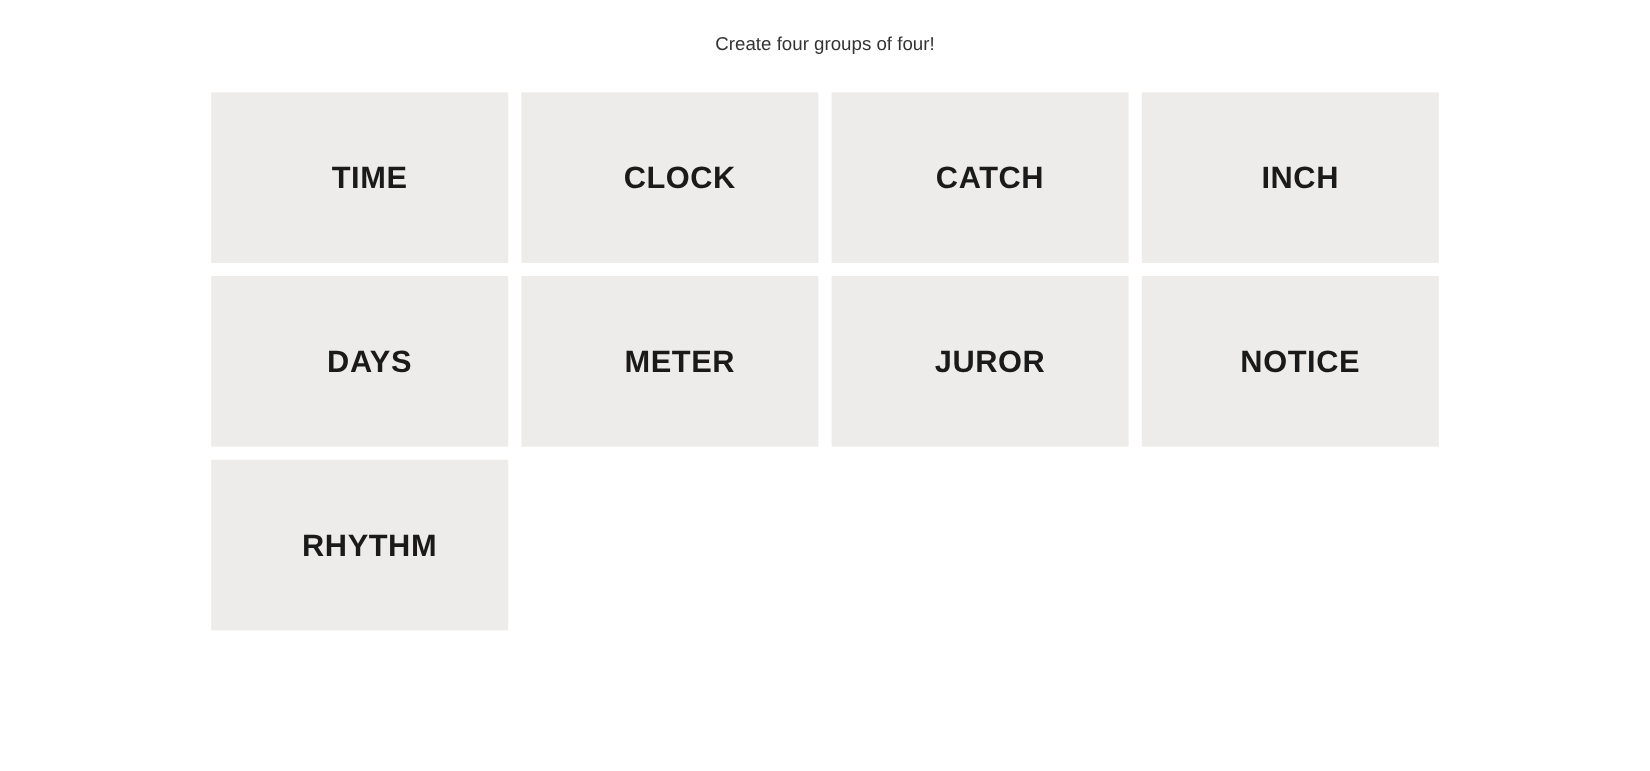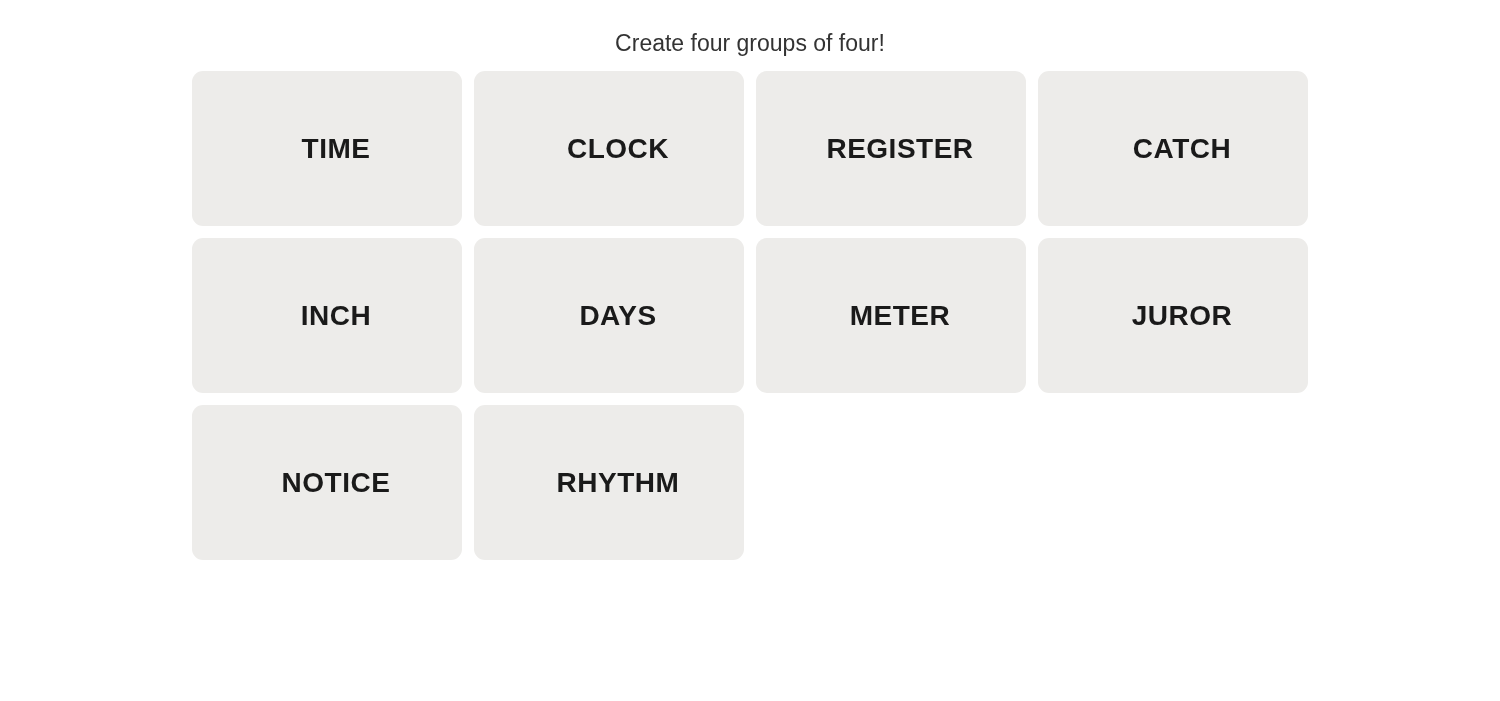--- a/index.html
+++ b/index.html
@@ -13,37 +13,37 @@
       font-family: 'Georgia', serif;
       display: flex;
       flex-direction: column;
       align-items: center;
       padding: 20px;
       min-height: 701px;
       width: 1500px;
     }
 
     .subtitle {
-      font-size: 23px;
+      font-size: 17px;
       color: #333;
-      margin-bottom: 14px;
+      margin-bottom: 34px;
       margin-top: 10px;
       font-family: Arial, sans-serif;
     }
 
     .grid {
       display: grid;
       grid-template-columns: repeat(4, 270px);
       grid-template-rows: repeat(4, 155px);
       gap: 12px;
     }
 
     .tile {
       background-color: #EDECEA;
-      border-radius: 11px;
+      border-radius: 0;
       display: flex;
       align-items: center;
       justify-content: center;
       cursor: pointer;
       transition: background-color 0.15s;
       padding-left: 18px;
     }
 
     .tile-label {
       font-size: 28px;
@@ -60,23 +60,20 @@
 <p class="subtitle">Create four groups of four!</p>
 
 <div class="grid">
 <div class="tile">
       <span class="tile-label">TIME</span>
     </div>
     <div class="tile">
       <span class="tile-label">CLOCK</span>
     </div>
     <div class="tile">
-      <span class="tile-label">REGISTER</span>
-    </div>
-    <div class="tile">
       <span class="tile-label">CATCH</span>
     </div>
     <div class="tile">
       <span class="tile-label">INCH</span>
     </div>
     <div class="tile">
       <span class="tile-label">DAYS</span>
     </div>
     <div class="tile">
       <span class="tile-label">METER</span>

